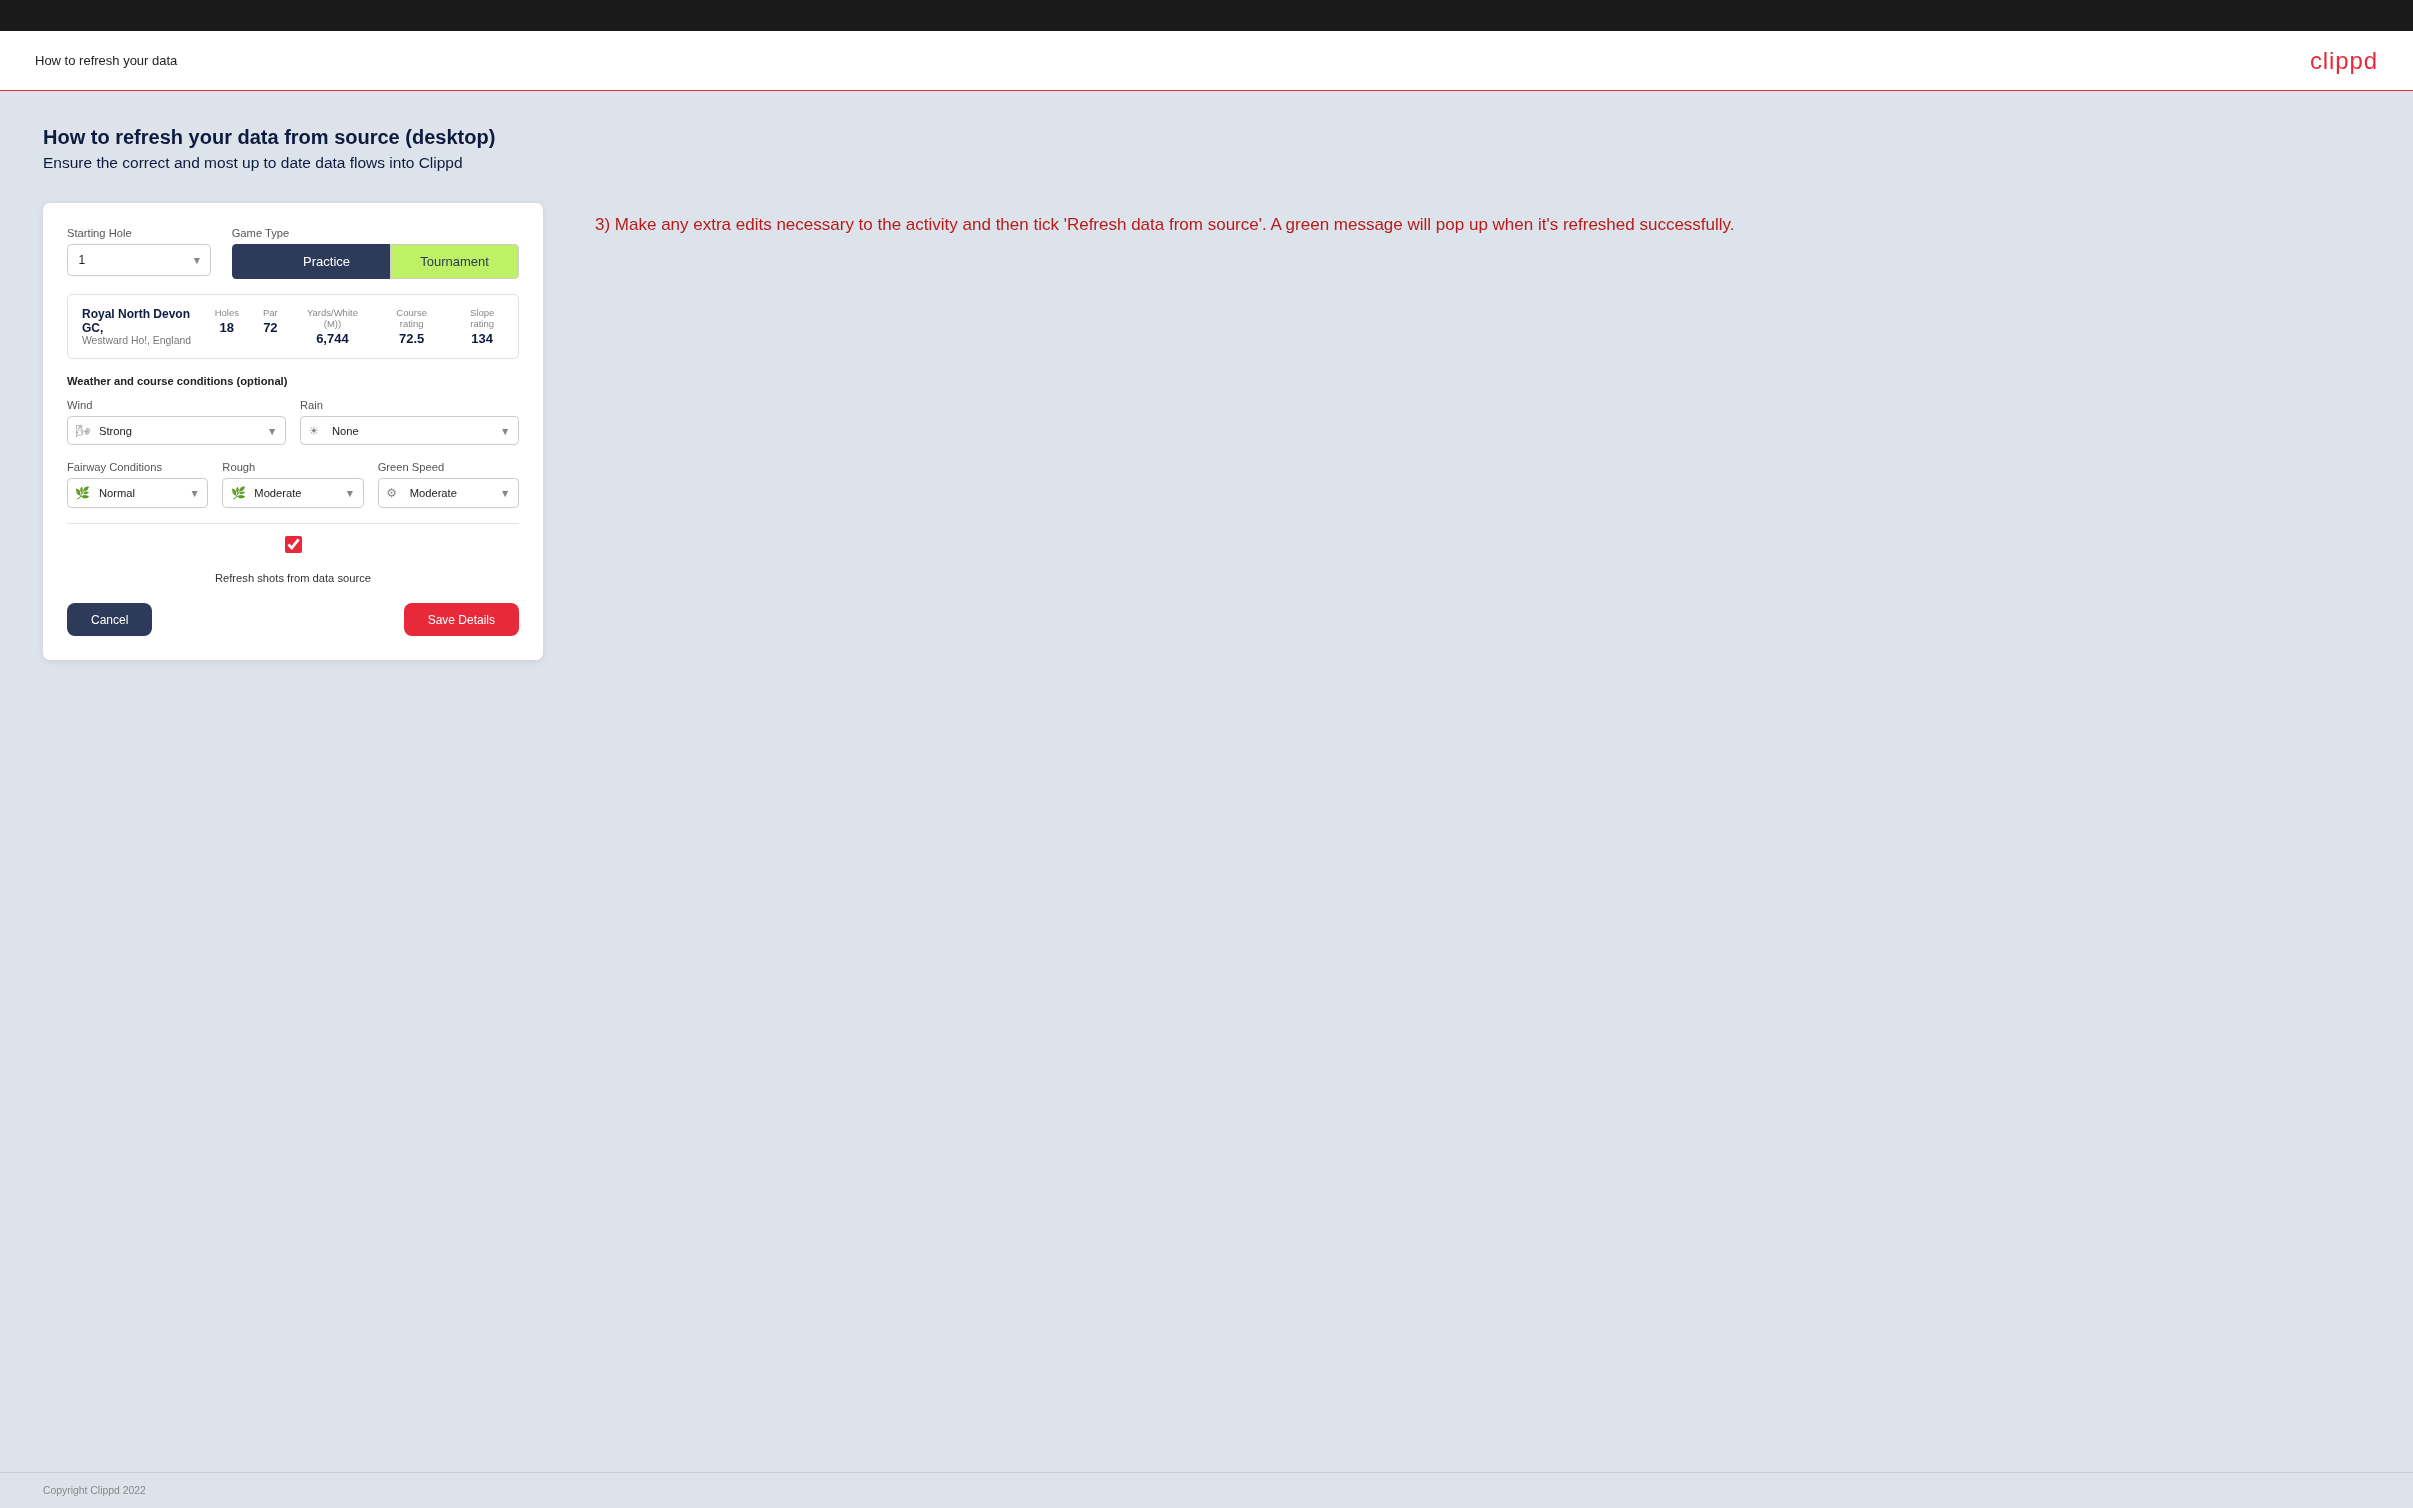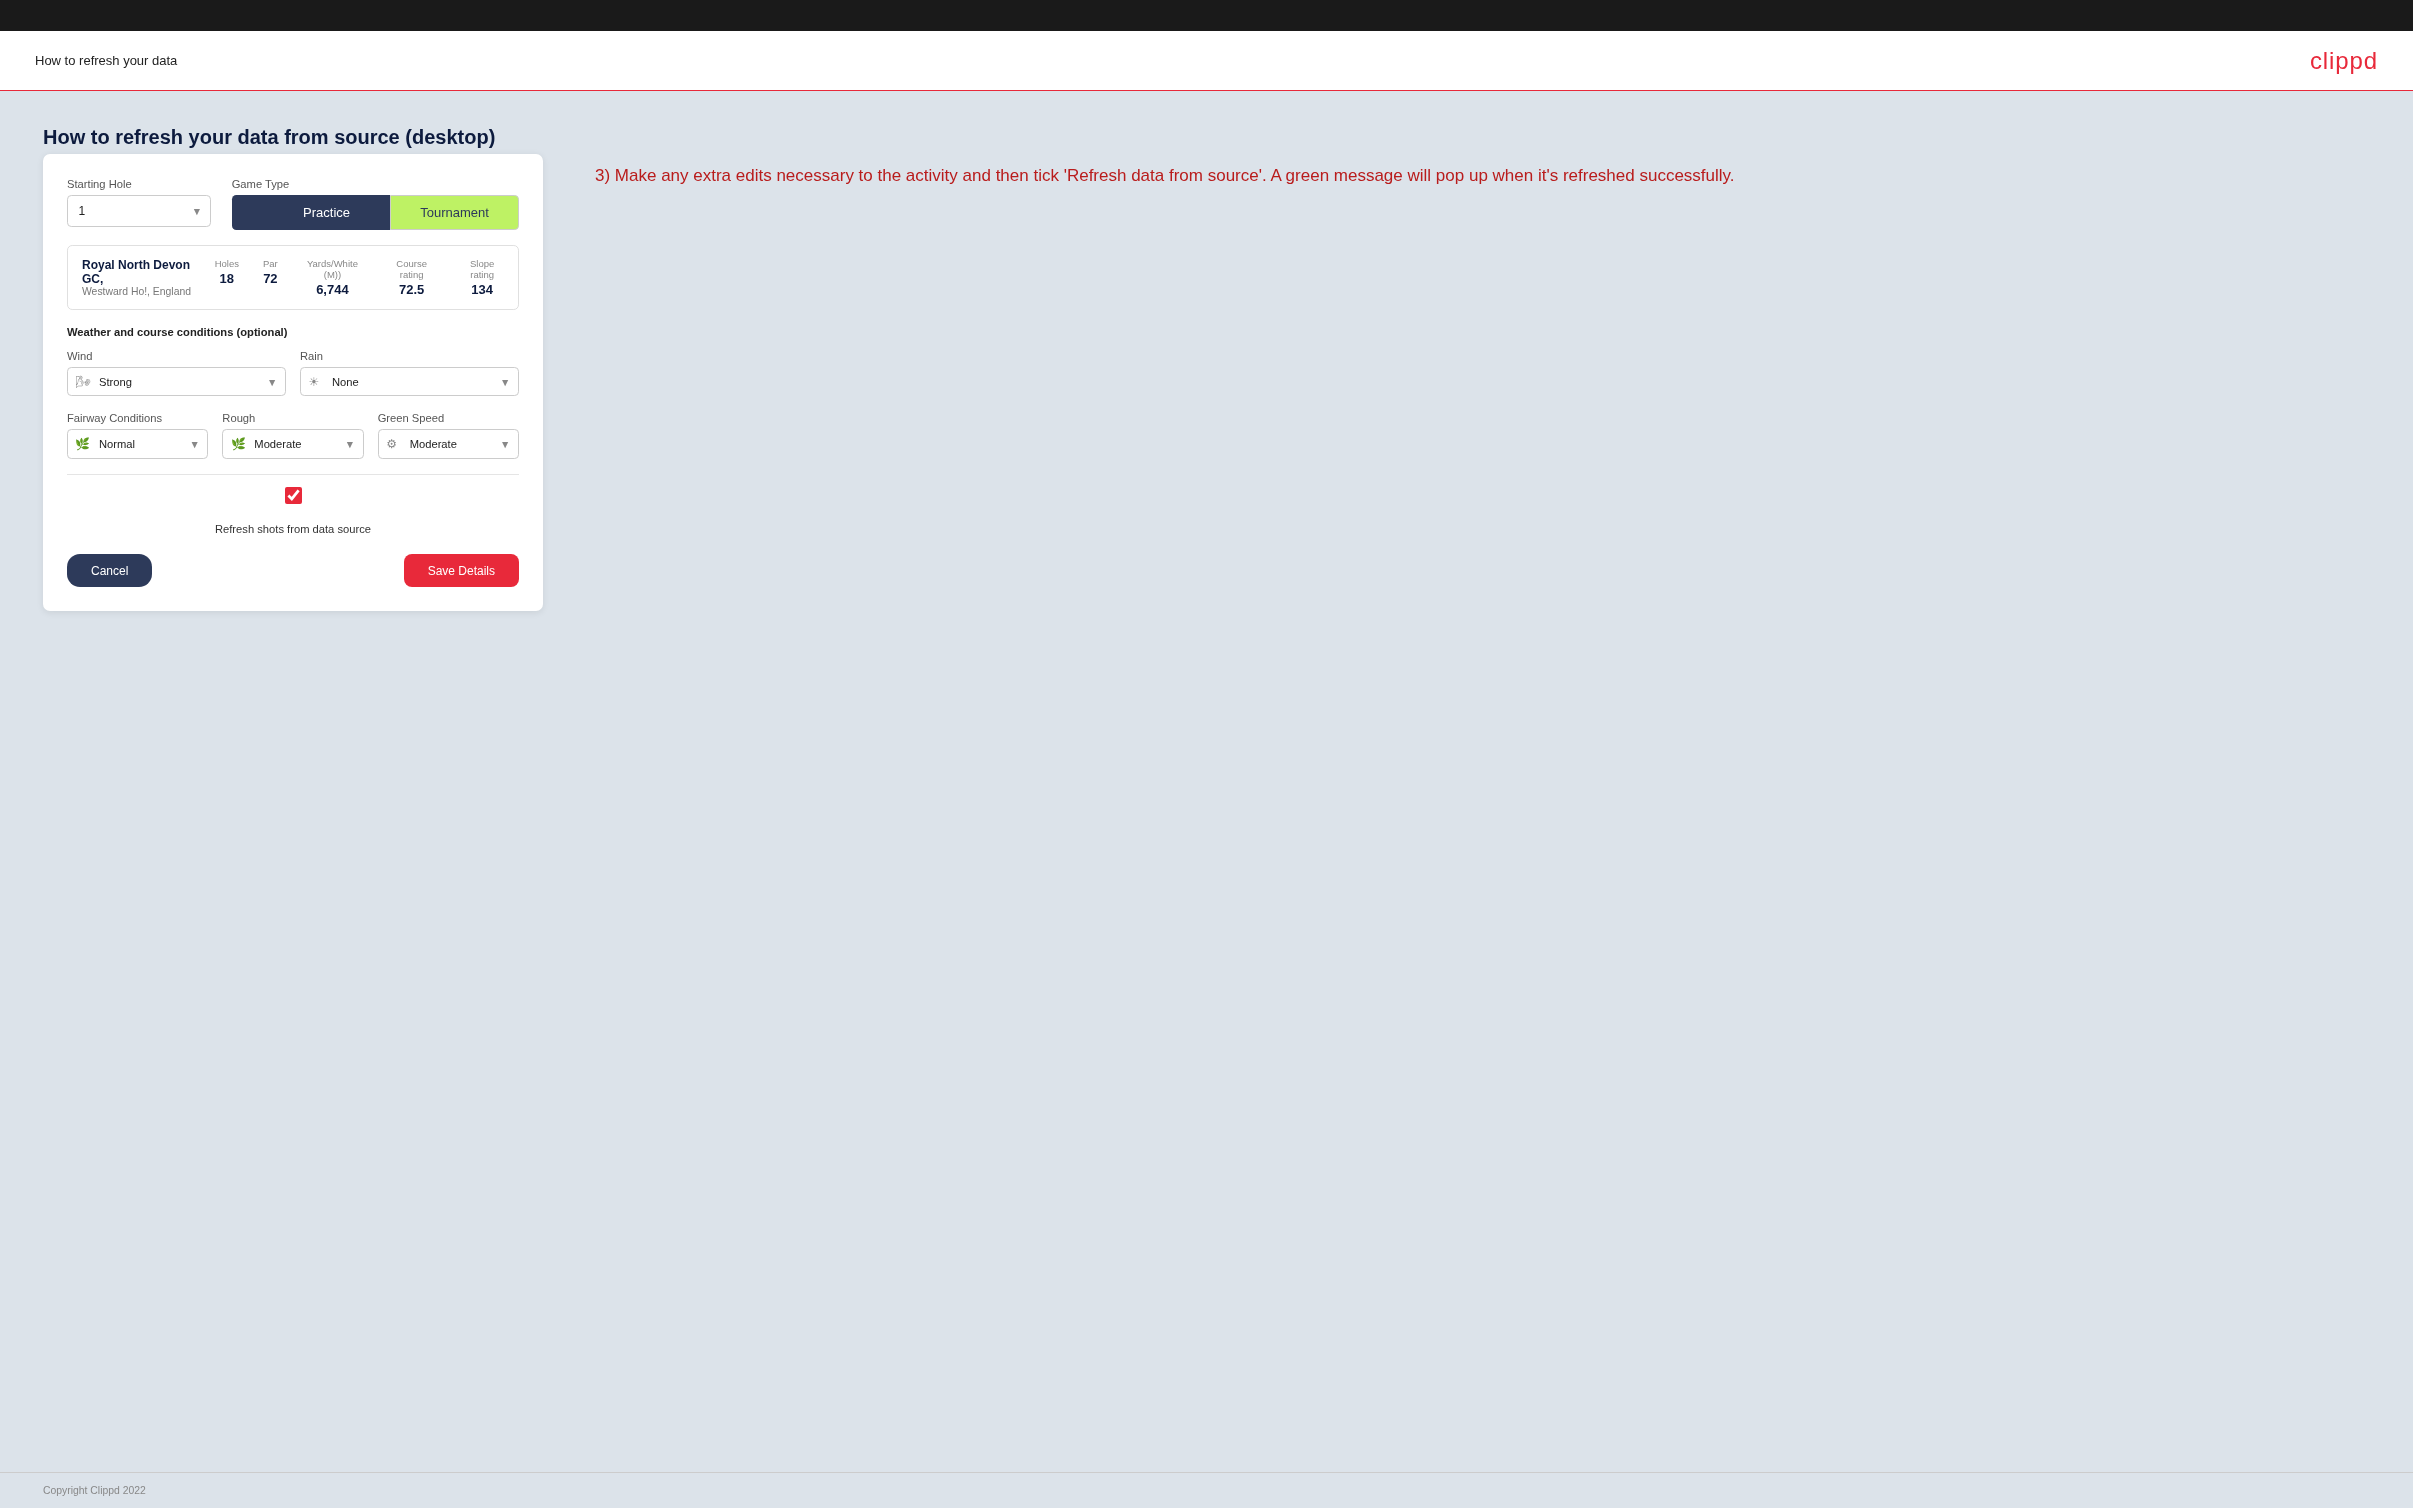--- a/index.html
+++ b/index.html
@@ -222,21 +222,21 @@
     }
     .button-row {
       display: flex;
       justify-content: space-between;
       align-items: center;
     }
     .cancel-btn {
       background: #2d3a5a;
       color: #fff;
       border: none;
-      border-radius: 13px;
+      border-radius: 8px;
       padding: 9.5px 24px;
       font-size: 12px;
       cursor: pointer;
       font-weight: 500;
     }
     .save-btn {
       background: #e8293a;
       color: #fff;
       border: none;
       border-radius: 8px;
@@ -273,20 +273,21 @@
 
 <div class="top-bar"></div>
 
 <div class="header">
   <span class="header-title">How to refresh your data</span>
   <span class="logo">clippd</span>
 </div>
 
 <div class="main-content">
   <h1 class="page-heading">How to refresh your data from source (desktop)</h1>
+  <p class="page-subheading">Ensure the correct and most up to date data flows into Clippd</p>
 
   <div class="content-row">
     <div class="form-panel">
 
       <div class="field-row">
         <div class="field-group">
           <label class="field-label">Starting Hole</label>
           <div class="select-wrapper">
             <select class="select-box">
               <option>1</option>

